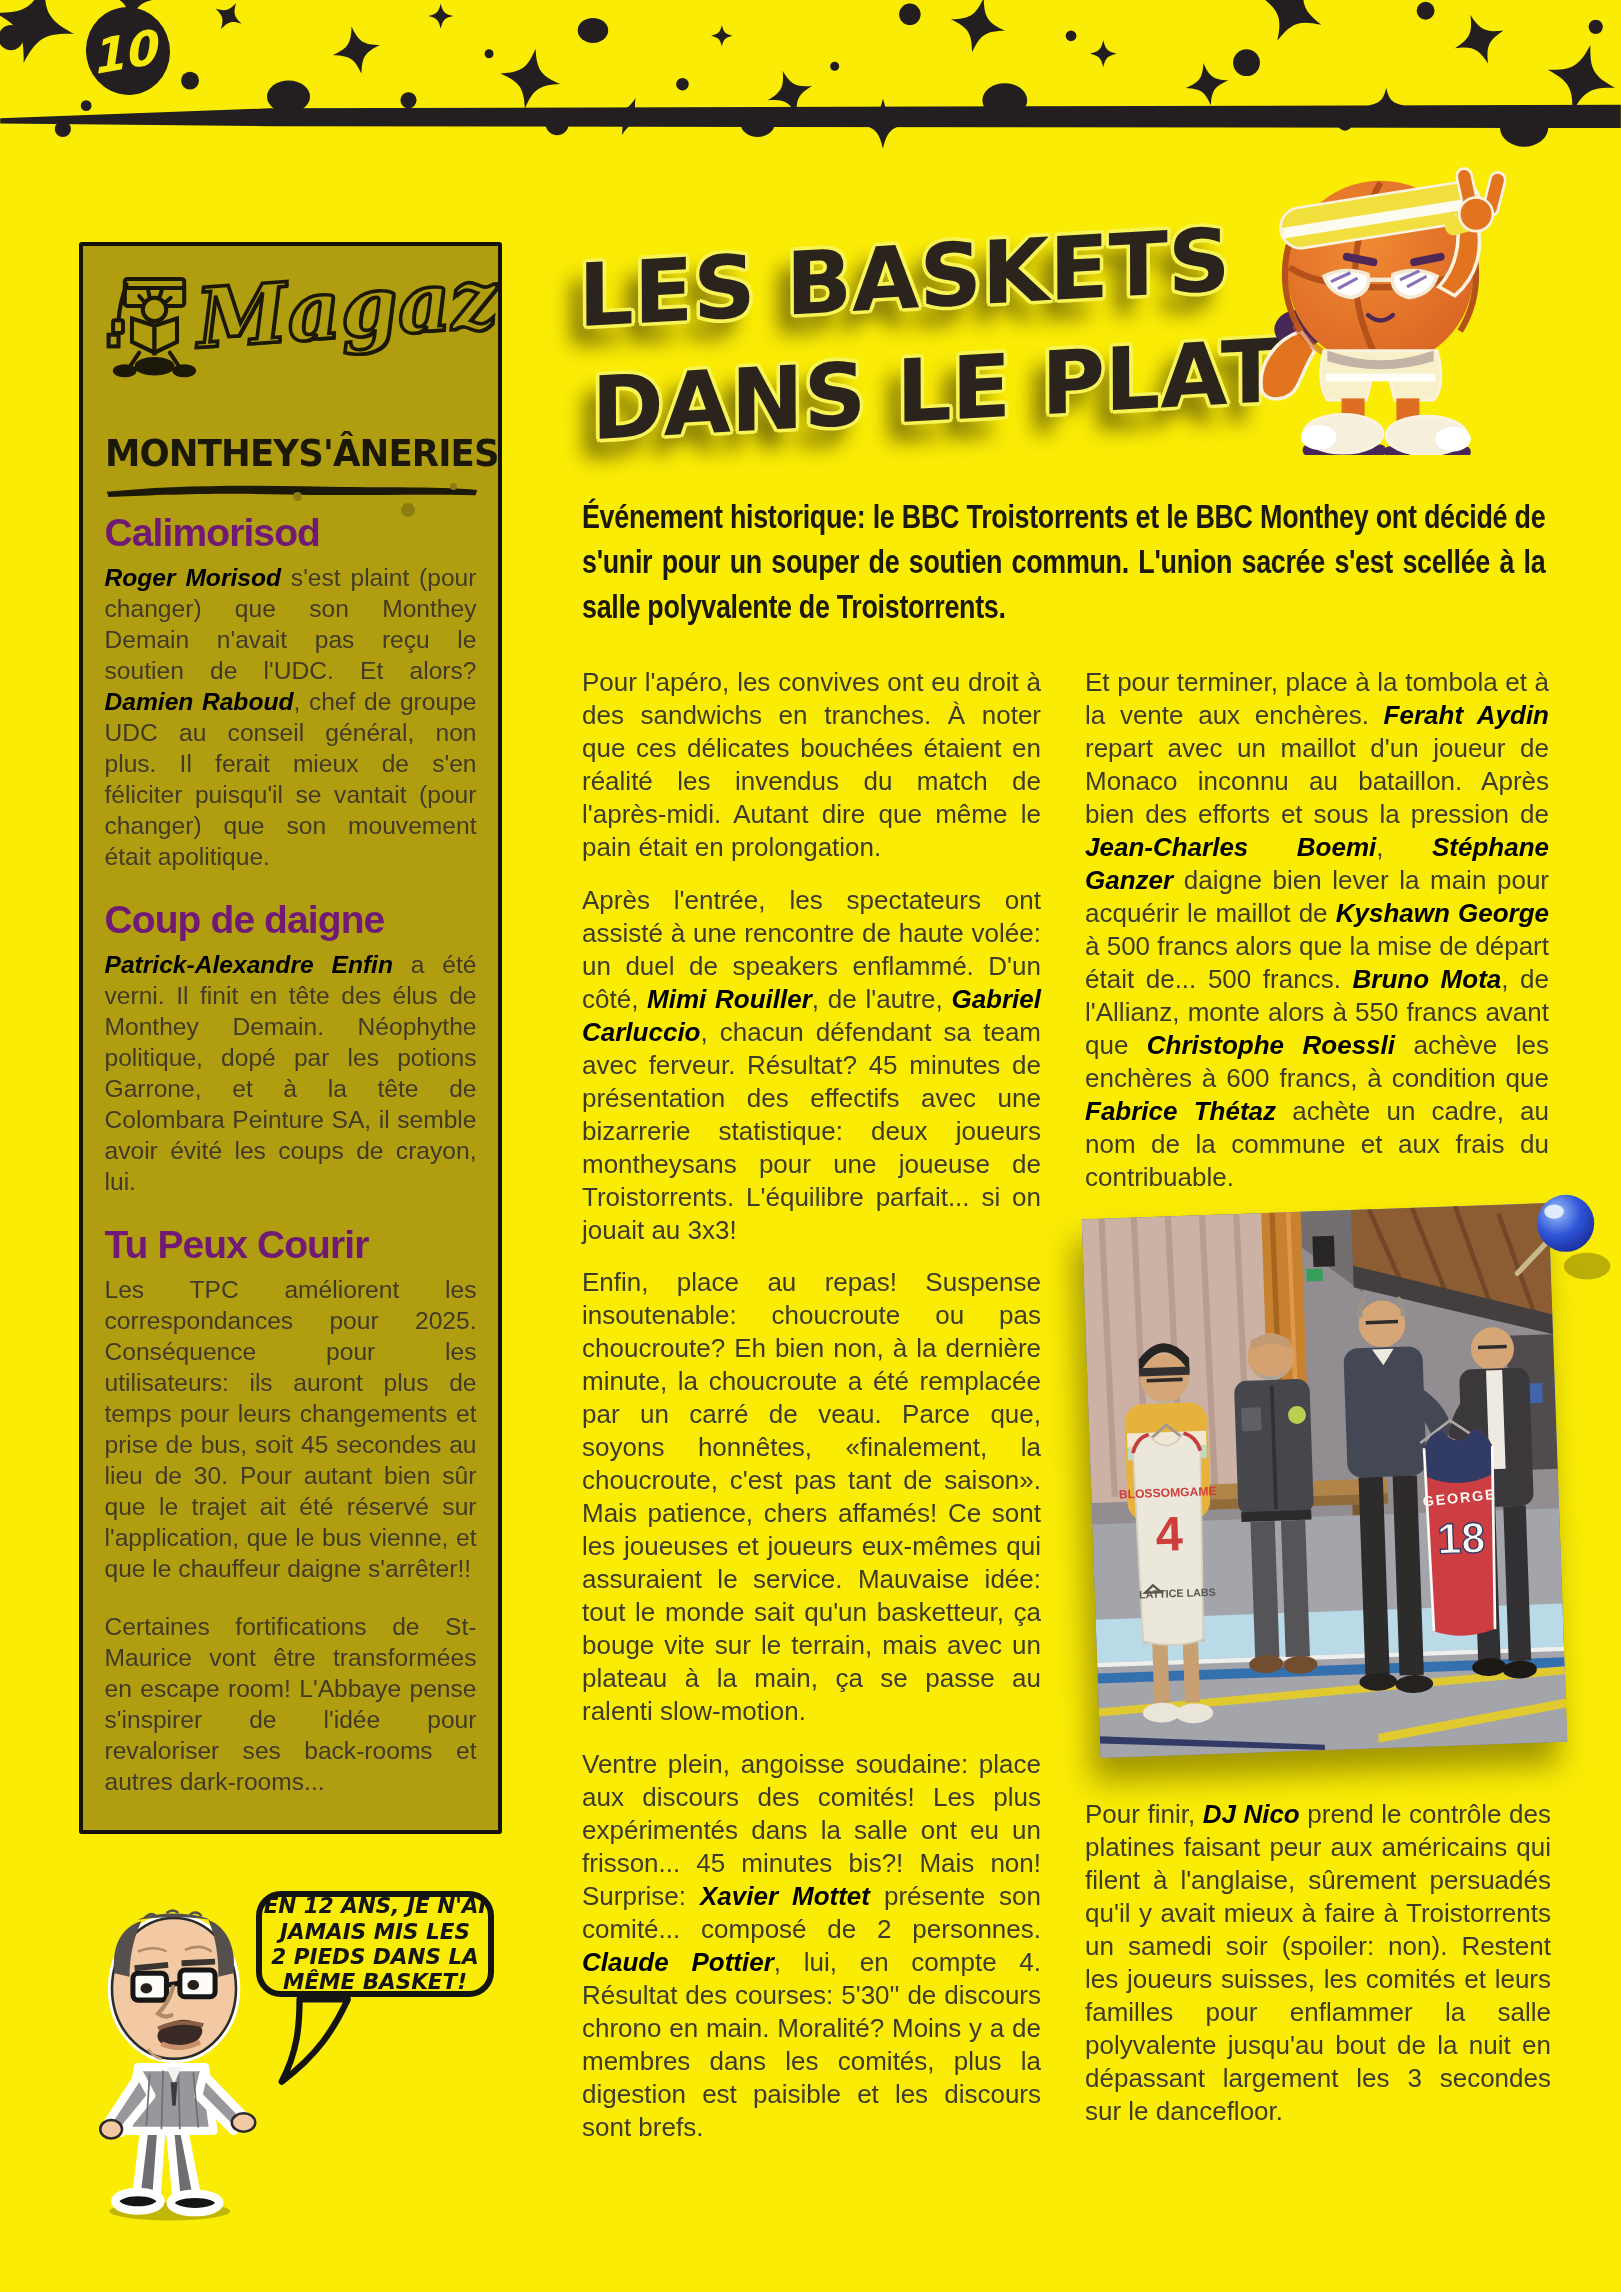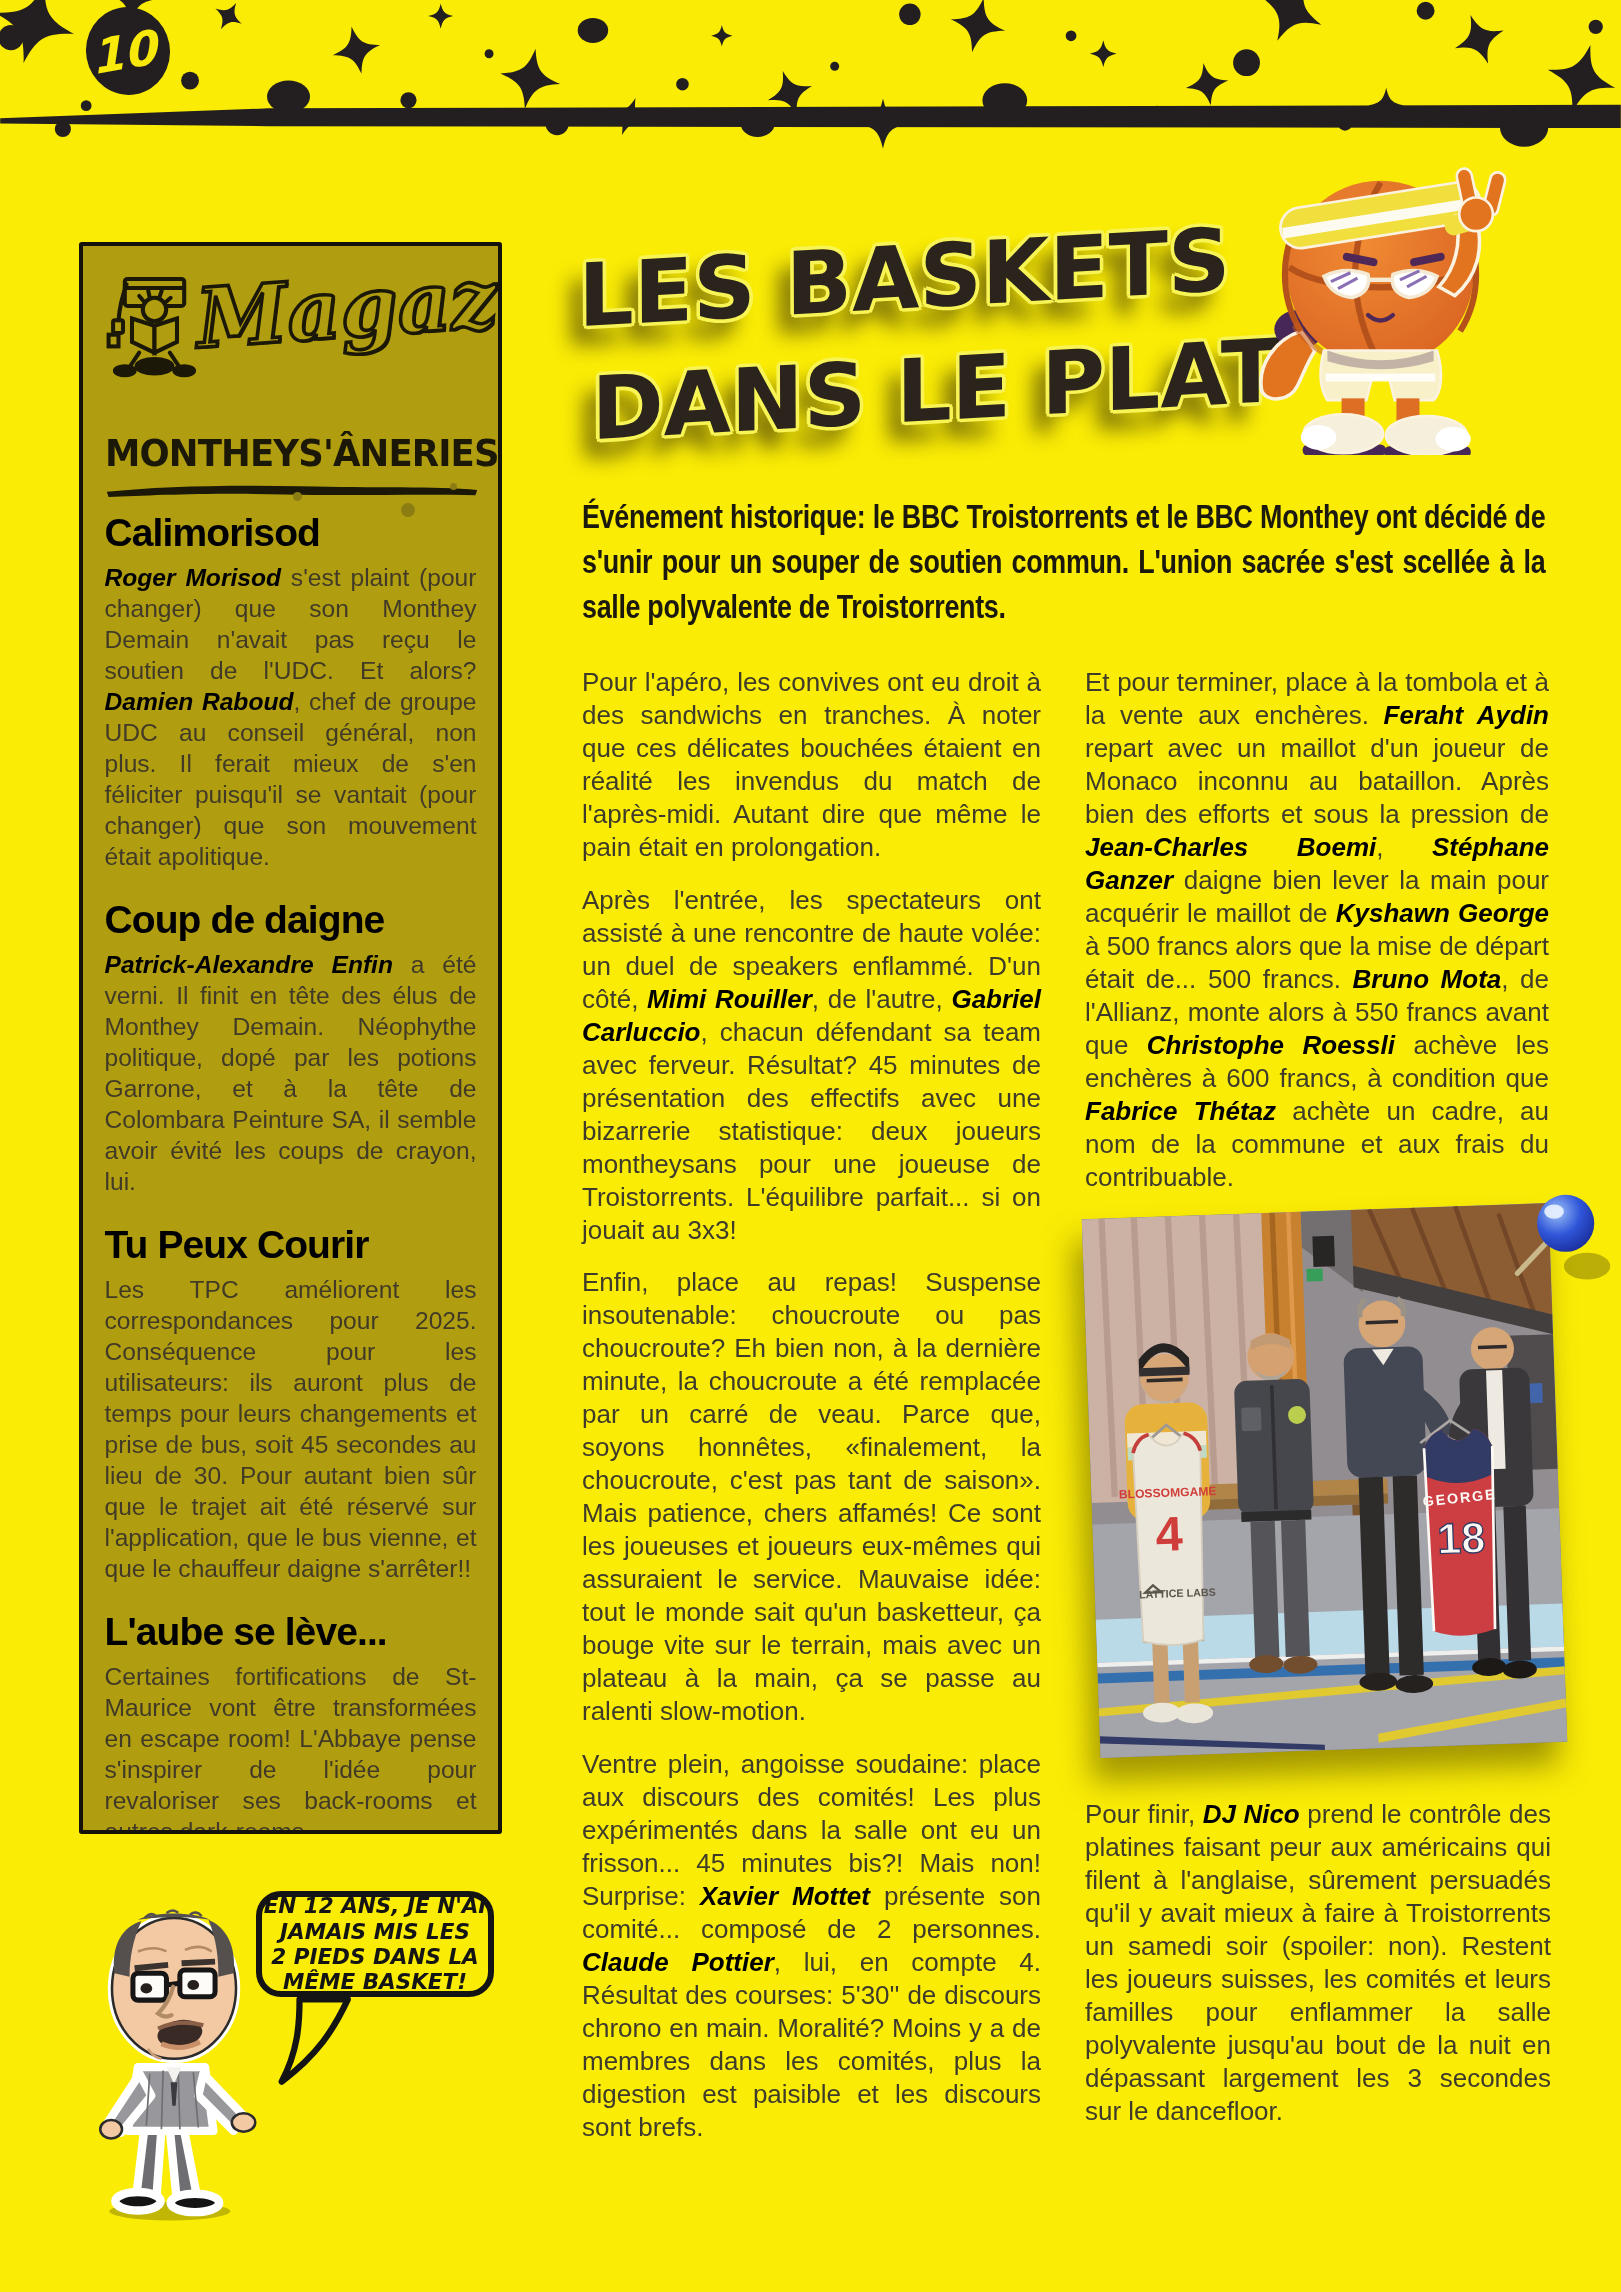--- a/index.html
+++ b/index.html
@@ -17,21 +17,21 @@
   #sidebar{position:absolute;left:79px;top:242px;width:423px;height:1592px;box-sizing:border-box;
            background:#B19E10;border:4.5px solid #14120A;border-radius:2.7px;padding:21.5px 21.5px;overflow:hidden;}
   #logo{position:relative;height:244px;}
   #magscript{position:absolute;left:91px;top:-12.5px;font:italic 700 82px "DejaVu Serif",serif;
              color:#B19E10;-webkit-text-stroke:3.6px #1B1808;text-shadow:1.8px 1.8px 0 #1B1808;transform:rotate(-4deg);white-space:nowrap;}
   #magtitle{position:absolute;left:0px;top:167px;font:700 37px/1 "DejaVu Sans",sans-serif;color:#1B1808;
             letter-spacing:-0.9px;white-space:nowrap;transform:scaleX(.96);transform-origin:left;}
   #brush{position:absolute;left:0;top:213px;}
   .splat{position:absolute;border-radius:50%;background:#8C7D13;}
   .sect{margin-bottom:27px;}
-  .sect h3{margin:0 0 7.2px 0;font:700 39px/1.1 "Liberation Sans",sans-serif;color:#000000;letter-spacing:-0.9px;}
+  .sect h3{margin:0 0 7.2px 0;font:700 39px/1.1 "Liberation Sans",sans-serif;color:#701a75;letter-spacing:-0.9px;}
   .sect .body{font:400 24.6px/31px "Liberation Sans",sans-serif;color:#403A26;text-align:justify;}
   .b{font-weight:700;color:#000000;font-style:italic;}
 
   
   .bigline{position:absolute;font:700 87px/1 "DejaVu Sans",sans-serif;color:#2A241C;letter-spacing:0px;
            transform:rotate(-3.2deg) skewX(-3deg);white-space:nowrap;
            text-shadow:-3.6px 0 #F8F455,3.6px 0 #F8F455,0 -3.6px #F8F455,0 3.6px #F8F455,
                        -2.7px -2.7px #F8F455,2.7px 2.7px #F8F455,-2.7px 2.7px #F8F455,2.7px -2.7px #F8F455,
                        -14.3px 18px 19.7px rgba(104,94,8,.95);}
   #title1{left:578px;top:235px;}
@@ -156,21 +156,20 @@
     </div>
     <div class="sect">
       <h3>Coup de daigne</h3>
       <div class="body"><span class="b">Patrick-Alexandre Enfin</span><span> a été verni. Il finit en tête des élus de Monthey Demain. Néophythe politique, dopé par les potions Garrone, et à la tête de Colombara Peinture SA, il semble avoir évité les coups de crayon, lui.</span></div>
     </div>
     <div class="sect">
       <h3>Tu Peux Courir</h3>
       <div class="body"><span>Les TPC améliorent les correspondances pour 2025. Conséquence pour les utilisateurs: ils auront plus de temps pour leurs changements et prise de bus, soit 45 secondes au lieu de 30. Pour autant bien sûr que le trajet ait été réservé sur l'application, que le bus vienne, et que le chauffeur daigne s'arrêter!!</span></div>
     </div>
     <div class="sect">
-      <h3>L'aube se lève...</h3>
       <div class="body"><span>Certaines fortifications de St-Maurice vont être transformées en escape room! L'Abbaye pense s'inspirer de l'idée pour revaloriser ses back-rooms et autres dark-rooms...</span></div>
     </div>
   </div>
 
   <div id="title1" class="bigline">LES BASKETS</div>
   <div id="title2" class="bigline">DANS LE PLAT</div>
 
   <svg id="mascot" width="285" height="292" viewBox="0 0 320 330" style="position:absolute;left:1238px;top:163px;">
     <defs>
       <radialGradient id="ballGrad" cx="40%" cy="35%" r="75%">

